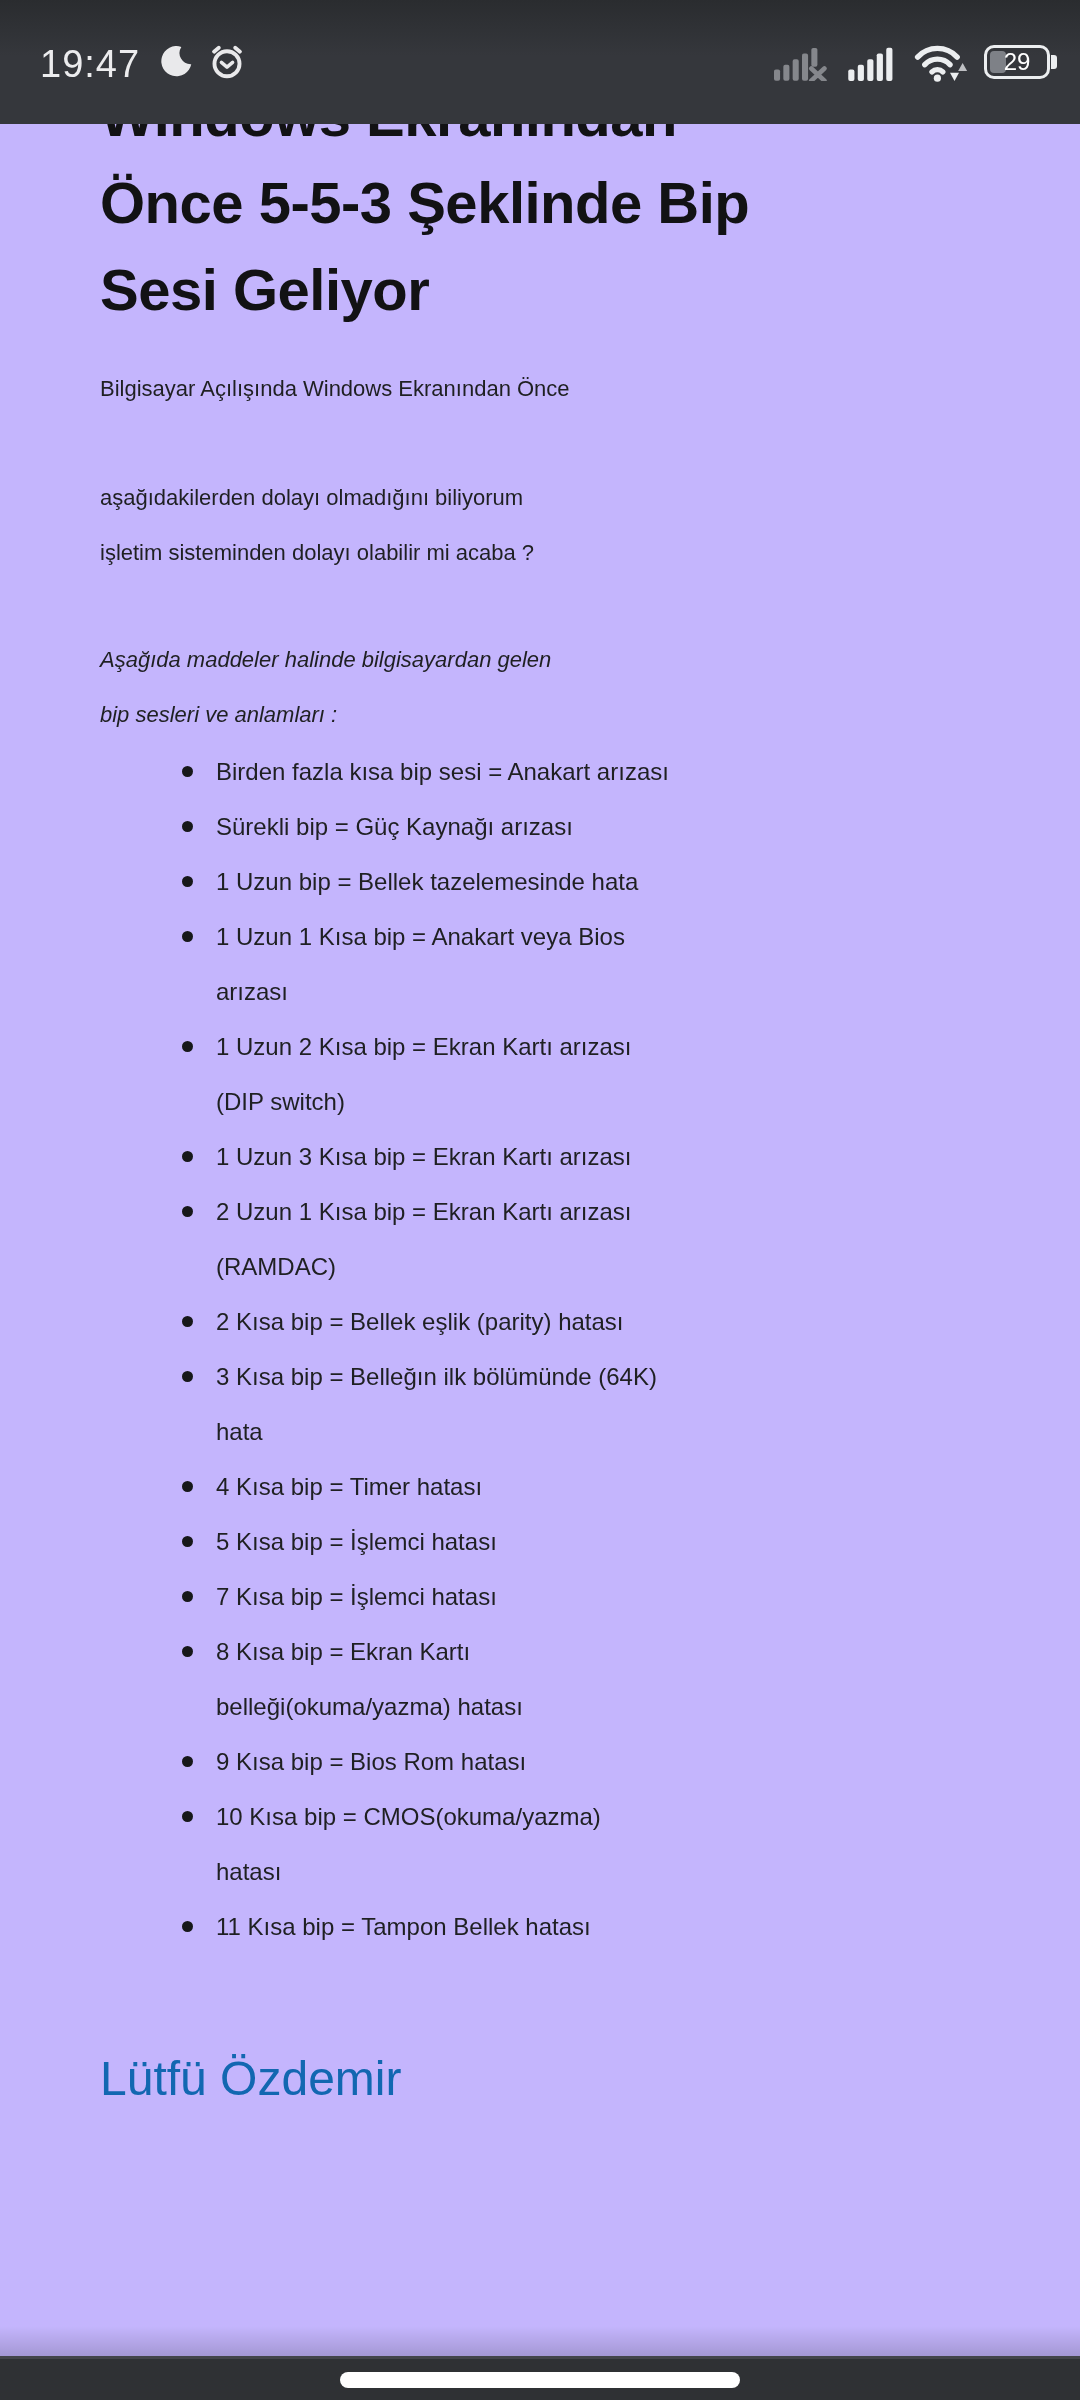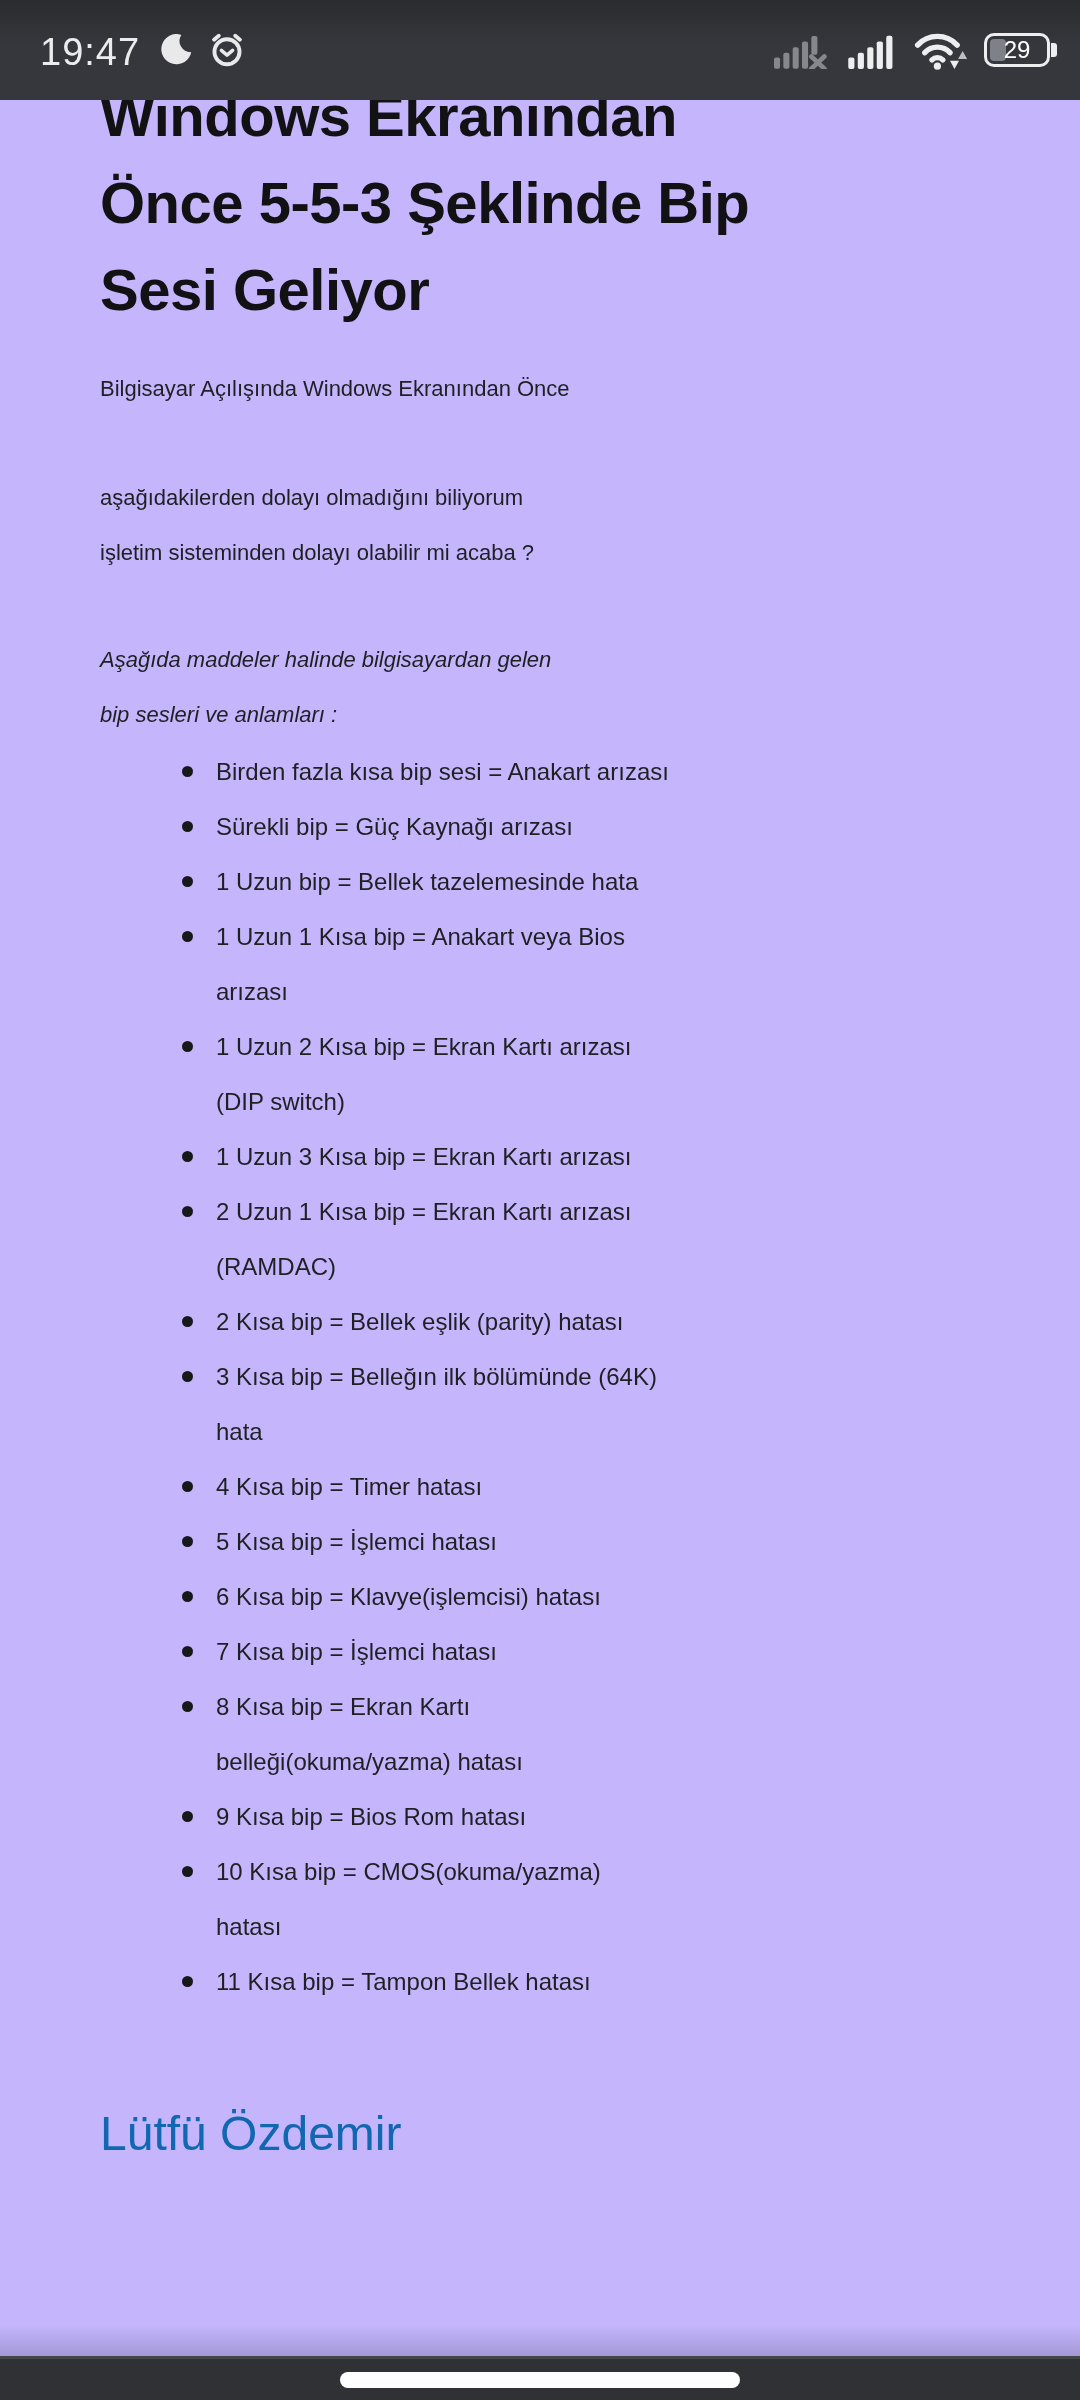--- a/index.html
+++ b/index.html
@@ -5,21 +5,21 @@
   html,body{margin:0;padding:0;background:#ffffff;}
   body{
     width:1080px;height:2400px;position:relative;overflow:hidden;
     font-family:"Liberation Sans","DejaVu Sans",sans-serif;
     -webkit-font-smoothing:antialiased;
   }
   .screen{position:absolute;inset:0;background:#ffffff;}
 
   
   .status-bar{
-    position:absolute;top:0;left:0;right:0;height:100px;z-index:20;
+    position:absolute;top:0;left:0;right:0;height:124px;z-index:20;
     background:linear-gradient(180deg,#2a2c2f 0%,#35373c 45%,#35373c 100%);
     display:flex;align-items:center;padding:0 30px 0 40px;box-sizing:border-box;
     color:#e9e9eb;
   }
   .status-left{display:flex;align-items:center;gap:12px;}
   .status-time{font-size:38px;letter-spacing:1px;color:#ececee;margin-right:6px;margin-top:4px;}
   .status-right{margin-left:auto;display:flex;align-items:center;gap:16px;}
   .sicon{display:block;}
   .battery{position:relative;width:66px;height:34px;border:3.5px solid #eceef0;border-radius:10px;box-sizing:border-box;}
   .battery-fill{position:absolute;left:3px;top:3px;bottom:3px;width:16px;background:#7e8187;border-radius:4px;}
@@ -118,24 +118,20 @@
         </li>
       <li>
           <span>4 Kısa bip = Timer hatası</span>
           <span></span>
         </li>
       <li>
           <span>5 Kısa bip = İşlemci hatası</span>
           <span></span>
         </li>
       <li>
-          <span>6 Kısa bip = Klavye(işlemcisi) hatası</span>
-          <span></span>
-        </li>
-      <li>
           <span>7 Kısa bip = İşlemci hatası</span>
           <span></span>
         </li>
       <li>
           <span>8 Kısa bip = Ekran Kartı</span>
           <span>belleği(okuma/yazma) hatası</span>
         </li>
       <li>
           <span>9 Kısa bip = Bios Rom hatası</span>
           <span></span>

